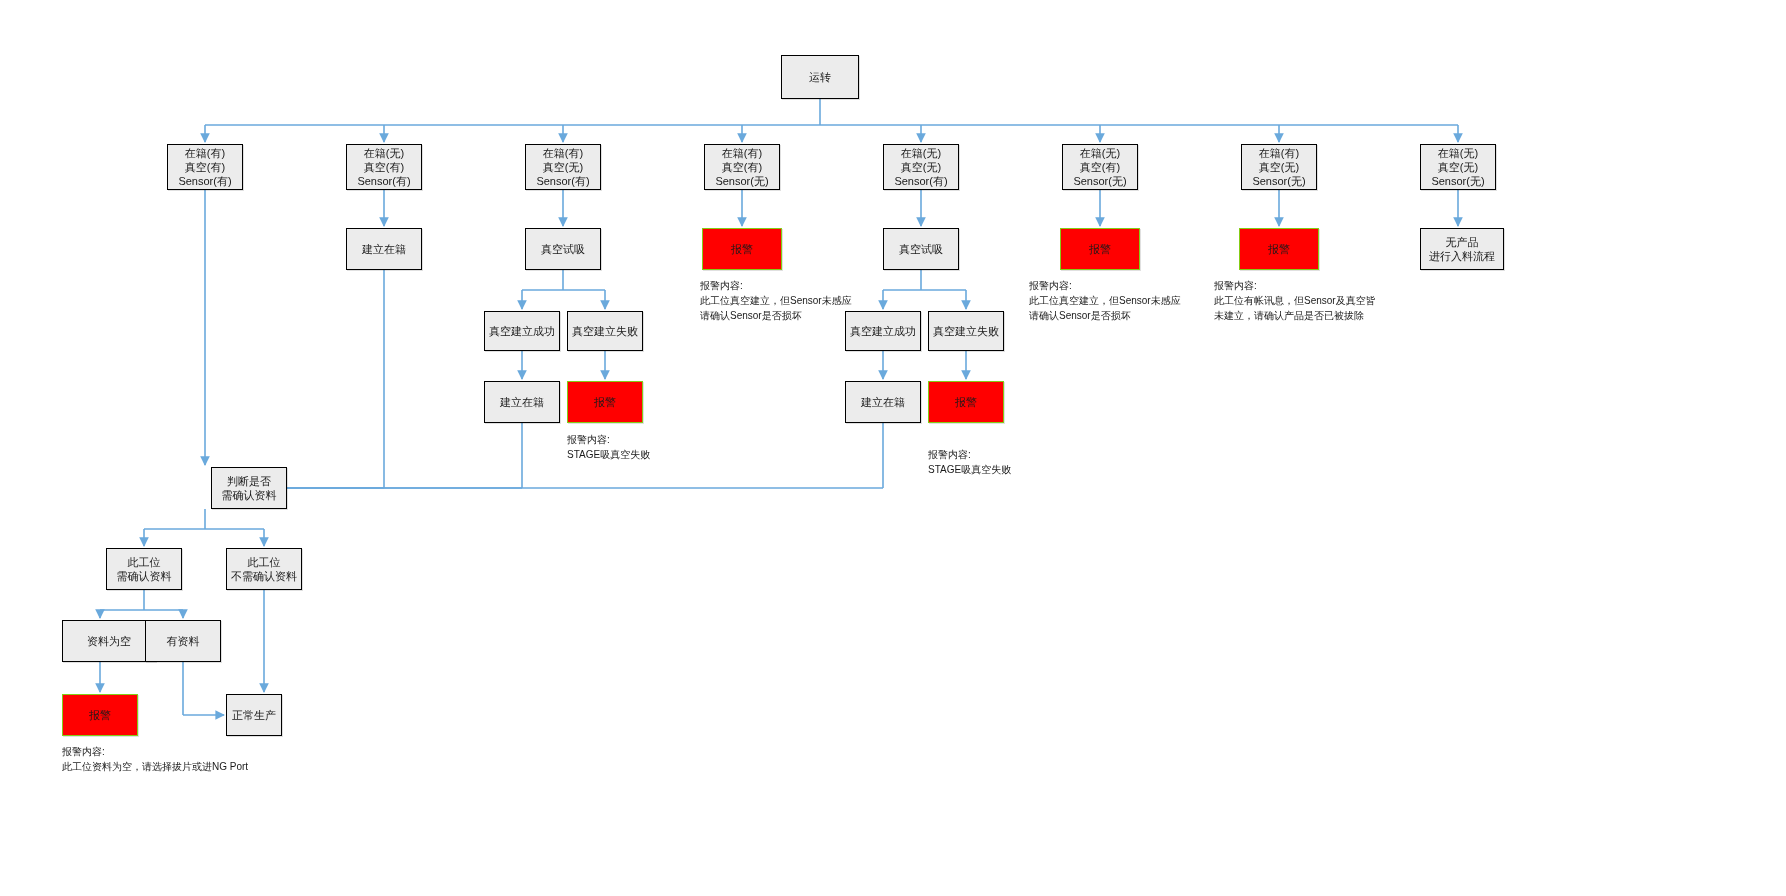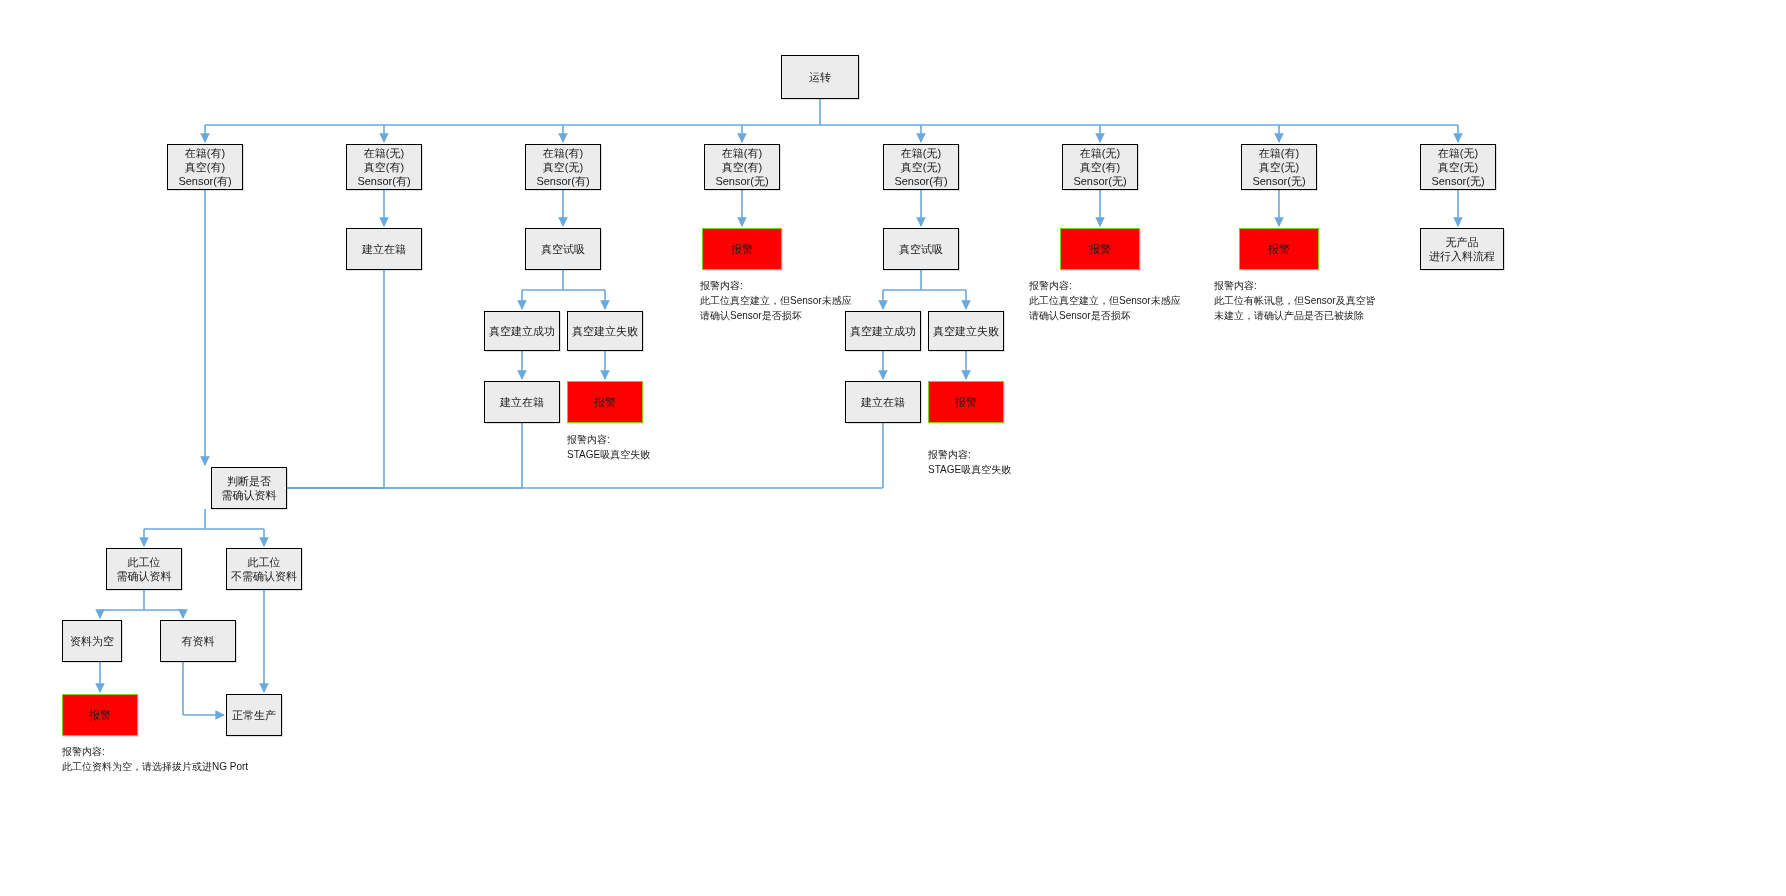--- a/index.html
+++ b/index.html
@@ -165,22 +165,22 @@
       <div class="node" style="left: 484px; top: 381px; width: 76px; height: 42px;">建立在籍</div>
       <div class="node alarm" style="left: 567px; top: 381px; width: 76px; height: 42px;">报警</div>
       <div class="node" style="left: 845px; top: 381px; width: 76px; height: 42px;">建立在籍</div>
       <div class="node alarm" style="left: 928px; top: 381px; width: 76px; height: 42px;">报警</div>
       <div class="node" style="left: 167px; top: 467px; width: 76px; height: 42px; margin-left: 44px;">判断是否
 需确认资料</div>
       <div class="node" style="left: 106px; top: 548px; width: 76px; height: 42px;">此工位
 需确认资料</div>
       <div class="node" style="left: 226px; top: 548px; width: 76px; height: 42px;">此工位
 不需确认资料</div>
-      <div class="node" style="left: 62px; top: 620px; width: 60px; height: 42px;">资料为空</div>
-      <div class="node" style="left: 160px; top: 620px; width: 76px; height: 42px; font-family: Liberation Serif, serif;">有资料</div>
+      <div class="node" style="left: 62px; top: 620px; width: 94px; height: 42px;">资料为空</div>
+      <div class="node" style="left: 145px; top: 620px; width: 76px; height: 42px; font-family: Liberation Serif, serif;">有资料</div>
       <div class="node alarm" style="left: 62px; top: 694px; width: 76px; height: 42px;">报警</div>
       <div class="node" style="left: 226px; top: 694px; width: 56px; height: 42px;">正常生产</div>
     </div>
   <div id="notes-layer">
       <div class="note" style="left: 700px; top: 278px; width: 260px;">报警内容:
 此工位真空建立，但Sensor未感应
 请确认Sensor是否损坏</div>
       <div class="note" style="left: 1029px; top: 278px; width: 260px;">报警内容:
 此工位真空建立，但Sensor未感应
 请确认Sensor是否损坏</div>

